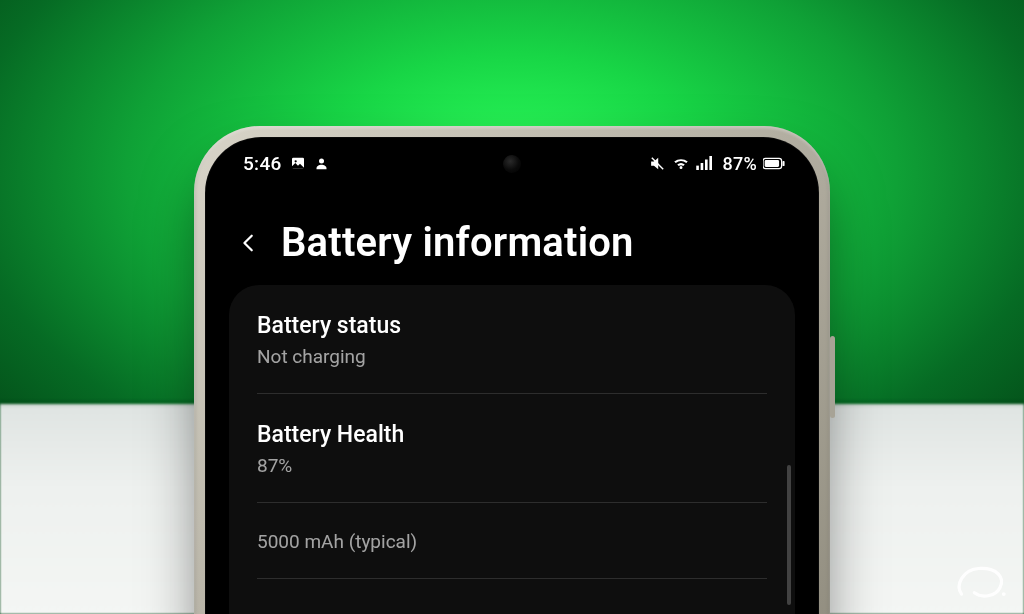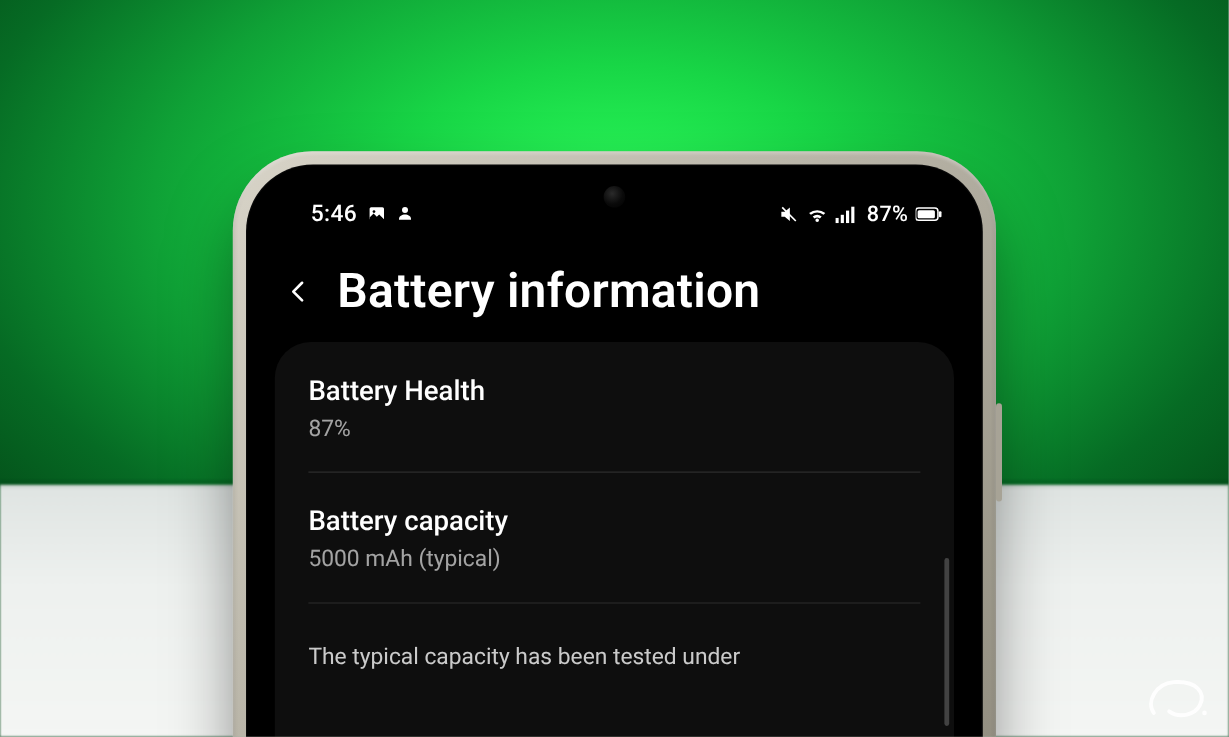--- a/index.html
+++ b/index.html
@@ -75,26 +75,26 @@
     height: 18px;
     border-radius: 50%;
     background: radial-gradient(circle at 40% 35%, #2a2a2a 0%, #0a0a0a 55%, #000 100%);
     box-shadow: 0 0 0 2px rgba(0,0,0,.9);
     z-index: 5;
   }
 
   .statusbar {
     position: absolute;
     top: 0;
-    left: 16px;
+    left: 0;
     right: 0;
     height: 52px;
     display: flex;
     justify-content: space-between;
-    align-items: flex-end;
+    align-items: center;
     padding: 0 34px 0 38px;
     font-size: 18px;
     font-weight: 500;
     letter-spacing: .3px;
     z-index: 4;
   }
   .status-left { display:flex; align-items:center; gap:8px; }
   .status-right { display:flex; align-items:center; gap:6px; }
   .clock { font-size: 19px; font-weight: 500; }
   .pct { font-size: 18px; margin-left:2px; }
@@ -236,28 +236,31 @@
         <div class="back">
           <svg viewBox="0 0 24 24">
               <polyline points="15 4 7 12 15 20"></polyline>
             </svg>
         </div>
         <div class="page-title">Battery information</div>
       </div>
 
       <div class="card">
 
+        <div class="row">
+          <div class="row-label">Battery status</div>
+          <div class="row-value">Not charging</div>
+        </div>
 
         <div class="row">
           <div class="row-label">Battery Health</div>
           <div class="row-value">87%</div>
         </div>
 
         <div class="row">
-          <div class="row-label">Battery capacity</div>
           <div class="row-value">5000 mAh (typical)</div>
         </div>
 
         <div class="footnote">The typical capacity has been tested under</div>
 
         <div class="scroll-hint"></div>
       </div>
 
     </div>
   </div>

